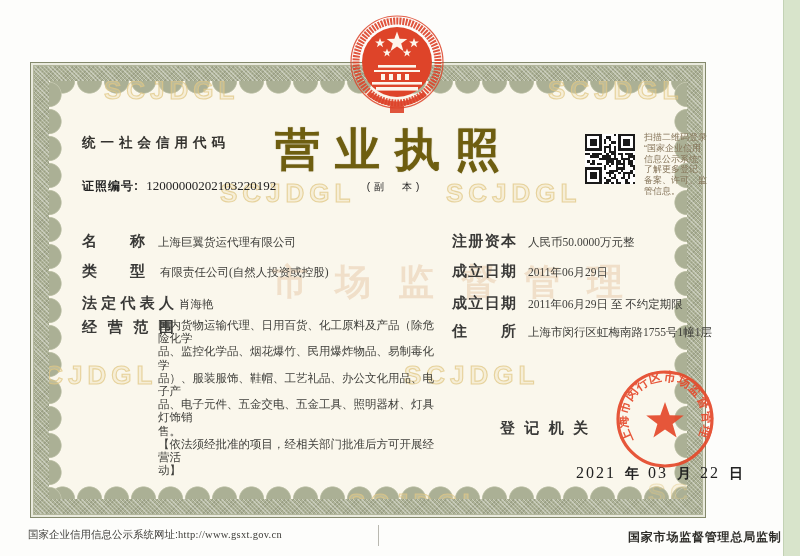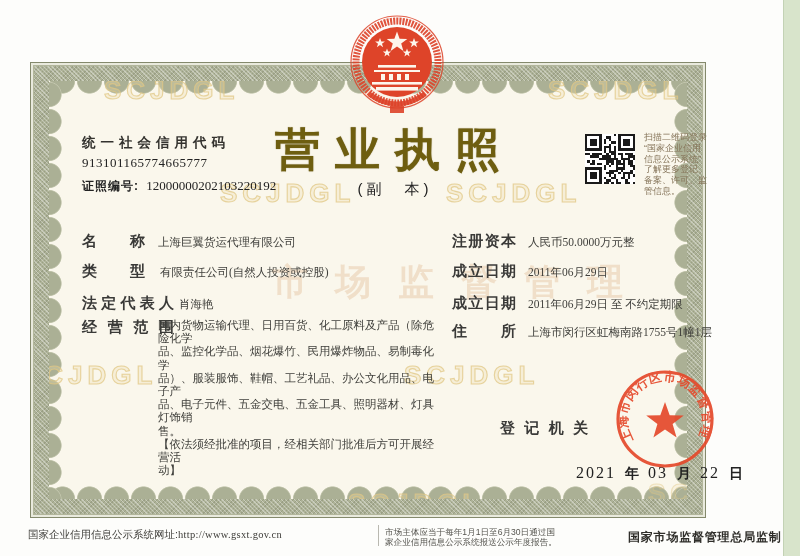--- a/index.html
+++ b/index.html
@@ -46,21 +46,21 @@
   .credit-code{position:absolute;left:82px;top:155px;font-size:13px;color:#222;letter-spacing:.5px;}
   .license-line{position:absolute;left:82px;top:178px;font-size:12px;color:#222;}
   .license-line .lab{font-weight:bold;letter-spacing:1px;}
   .license-line .num{font-family:"Liberation Serif","DejaVu Serif",serif;font-size:13px;margin-left:4px;}
 
   .title-wrap{position:absolute;left:30px;top:120px;width:730px;text-align:center;}
   .title{font-size:45px;font-weight:bold;letter-spacing:15px;color:#6e5e10;
          font-family:"Liberation Serif","DejaVu Serif",serif;
          text-shadow:0 0 1px rgba(90,75,10,.7);}
   .subtitle{position:absolute;left:30px;top:180px;width:730px;text-align:center;
-            font-size:15px;letter-spacing:4px;color:#222;}
+            font-size:10px;letter-spacing:4px;color:#222;}
 
   .qr{position:absolute;left:585px;top:134px;width:50px;height:50px;background:#fff;}
   .qr-note{position:absolute;left:644px;top:132px;width:74px;font-size:9px;line-height:10.8px;
            color:#86755a;white-space:pre-line;}
 
   .row{position:absolute;font-size:15px;color:#3a3a38;text-decoration:underline;}
   .row .lab{display:inline-block;font-weight:bold;text-align:justify;text-align-last:justify;vertical-align:top;}
   .row .val{position:absolute;top:3px;font-size:11.5px;color:#40403c;white-space:nowrap;
             font-family:"Liberation Serif","DejaVu Serif",serif;}
   .rL{left:82px;}  .rR{left:452px;}
@@ -135,21 +135,20 @@
       <rect x="50" y="60" width="4" height="6"></rect>
         <rect x="58" y="60" width="4" height="6"></rect>
       <rect x="25" y="68" width="50" height="2.6"></rect>
       <rect x="29" y="73" width="42" height="3.6"></rect>
     </g>
   </svg>
 
   <div class="content">
 
     <div class="credit-label sans">统一社会信用代码</div>
-    <div class="credit-code serif">913101165774665777</div>
     <div class="license-line">
       <span class="lab sans">证照编号:</span>
       <span class="num">12000000202103220192</span>
     </div>
 
     <div class="title-wrap"><span class="title">营业执照</span></div>
     <div class="subtitle">(副　本)</div>
 
     <svg class="qr" viewBox="0 0 21 21" shape-rendering="crispEdges">
       <rect x="0" y="0" width="21" height="21" fill="#ffffff"></rect>
@@ -349,22 +348,20 @@
       <span class="num">03</span>
       <span class="unit">月</span>
       <span class="num">22</span>
       <span class="unit">日</span>
     </div>
 
     <div class="footer-left">
       <span class="sans">国家企业信用信息公示系统网址:</span><span class="url">http://www.gsxt.gov.cn</span>
     </div>
     <div class="fdiv fdiv1"></div>
-    <div class="footer-mid">市场主体应当于每年1月1日至6月30日通过国
-家企业信用信息公示系统报送公示年度报告。</div>
     <div class="footer-right">国家市场监督管理总局监制</div>
   </div>
 
   <svg class="seal" viewBox="0 0 134 134">
     <circle cx="67" cy="67" r="47" fill="none" stroke="#e5492b" stroke-width="3.2"></circle>
     <path d="M67 50 L71.7 63.2 L85.8 63.6 L74.6 72.1 L78.6 85.6 L67 77.6 L55.4 85.6 L59.4 72.1 L48.2 63.6 L62.3 63.2 Z" fill="#e5492b"></path>
     <defs>
         <path id="sealArc" d="M 35.9 88.8 A 38 38 0 1 1 98.1 88.8" fill="none"></path>
       </defs>
     <text font-size="12.5" fill="#e5492b" letter-spacing="0.8" font-family="Liberation Sans, DejaVu Sans, sans-serif" font-weight="bold">

